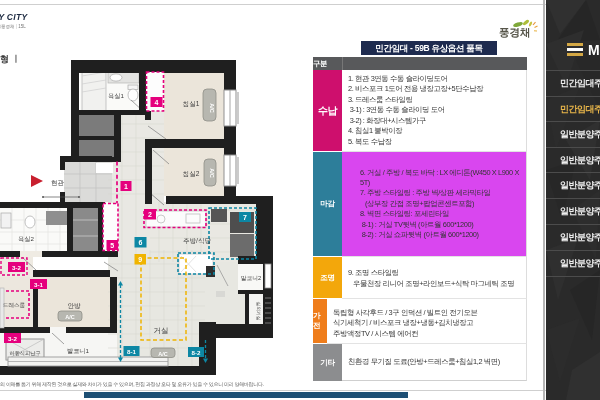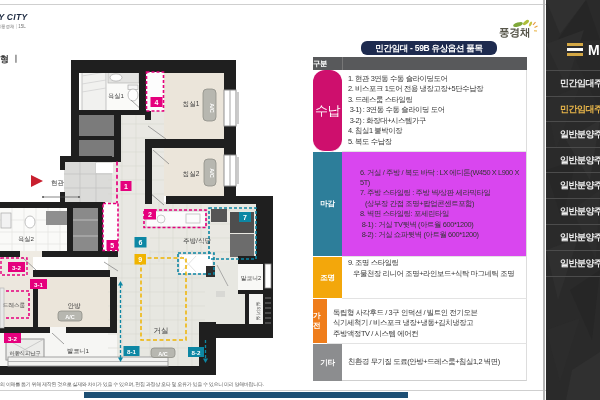--- a/index.html
+++ b/index.html
@@ -27,31 +27,31 @@
     <ellipse cx="38.5" cy="10" rx="2.6" ry="1.2" fill="#c8c23e" transform="rotate(-62 38.5 10)"></ellipse>
     <path d="M41 11 L43.5 8.2" stroke="#e8923c" stroke-width="1.1" fill="none"></path>
     <path d="M42.5 13.5 L45.5 12" stroke="#e8a13c" stroke-width="1.1" fill="none"></path>
     <path d="M42 16.8 L45 17" stroke="#e8b03c" stroke-width="1" fill="none"></path>
   </g>
 
   <text x="7" y="22" font-family="Liberation Sans" font-size="10.5" font-weight="bold" fill="#57564a">풍경채</text>
 </svg>
 </div>
 
-<div class="abs" style="left:361px;top:41px;width:136px;height:14px;background:#1e2b4f;color:#fff;font-size:8.5px;font-weight:bold;text-align:center;line-height:15px;letter-spacing:-0.3px;border-radius:6px;">민간임대 - 59B 유상옵션 품목</div>
+<div class="abs" style="left:361px;top:41px;width:136px;height:14px;background:#1e2b4f;color:#fff;font-size:8.5px;font-weight:bold;text-align:center;line-height:15px;letter-spacing:-0.3px;">민간임대 - 59B 유상옵션 품목</div>
 
 <div class="abs" style="left:313px;top:57px;width:214px;font-size:7.4px;color:#333;letter-spacing:-0.4px;">
 
   <div style="display:flex;height:13px;background:#58595b;color:#fff;font-weight:bold;">
     <div style="width:29px;text-align:left;line-height:13px;border-right:1px solid #777;">구분</div>
     <div style="flex:1;text-align:center;line-height:13px;margin-top:24px;">내용</div>
   </div>
 
   <div style="display:flex;height:82px;box-sizing:border-box;">
-    <div style="width:29px;background:#ce0f6d;color:#fff;font-weight:normal;font-size:13px;display:flex;align-items:center;justify-content:center;border-bottom:1px solid #fff;box-sizing:border-box;border-radius:12px;">수납</div>
+    <div style="width:29px;background:#ce0f6d;color:#fff;font-weight:bold;font-size:10px;display:flex;align-items:center;justify-content:center;border-bottom:1px solid #fff;box-sizing:border-box;">수납</div>
     <div style="flex:1;background:#fff;display:flex;flex-direction:column;justify-content:center;padding-left:6px;line-height:10.4px;border-right:1px solid #ddd;border-bottom:1px solid #e3e3e3;box-sizing:border-box;">
       <div>1. 현관 3연동 수동 슬라이딩도어<br>
       2. 비스포크 1도어 전용 냉장고장+5단수납장<br>
       3. 드레스룸 스타일링<br>
       &nbsp;3-1) : 3연동 수동 슬라이딩 도어<br>
       &nbsp;3-2) : 화장대+시스템가구<br>
       4. 침실1 붙박이장<br>
       5. 복도 수납장</div>
     </div>
   </div>
@@ -63,21 +63,21 @@
       7. 주방 스타일링 : 주방 벽/상판 세라믹타일<br>
       &nbsp;&nbsp;&nbsp;(상부장 간접 조명+팝업콘센트포함)<br>
       8. 벽면 스타일링: 포세린타일<br>
       &nbsp;8-1) : 거실 TV뒷벽 (아트월 600*1200)<br>
       &nbsp;8-2) : 거실 쇼파뒷벽 (아트월 600*1200)</div>
     </div>
   </div>
 
   <div style="display:flex;height:42px;box-sizing:border-box;">
     <div style="width:29px;background:#f3a70b;color:#fff;font-weight:bold;font-size:7.6px;display:flex;align-items:center;justify-content:center;border-bottom:1px solid #fff;box-sizing:border-box;">조명</div>
-    <div style="flex:1;background:#fff;display:flex;flex-direction:column;padding-left:6px;line-height:11px;border-right:1px solid #ddd;border-bottom:1px solid #e3e3e3;box-sizing:border-box;">
+    <div style="flex:1;background:#fff;display:flex;flex-direction:column;justify-content:center;padding-left:6px;line-height:11px;border-right:1px solid #ddd;border-bottom:1px solid #e3e3e3;box-sizing:border-box;">
       <div>9. 조명 스타일링<br>
       &nbsp;&nbsp;&nbsp;우물천장 리니어 조명+라인보드+식탁 마그네틱 조명</div>
     </div>
   </div>
 
   <div style="display:flex;height:45px;box-sizing:border-box;">
     <div style="width:14px;background:#ef7d1b;color:#fff;font-weight:bold;font-size:7.6px;display:flex;align-items:center;justify-content:center;border-bottom:1px solid #fff;box-sizing:border-box;">가전</div>
     <div style="flex:1;background:#fff;padding:9px 0 7px 6px;line-height:10.4px;border-right:1px solid #ddd;border-bottom:1px solid #e3e3e3;box-sizing:border-box;">
       <div>독립형 사각후드 / 3구 인덕션 / 빌트인 전기오븐<br>
       식기세척기 / 비스포크 냉장+냉동+김치냉장고<br>

